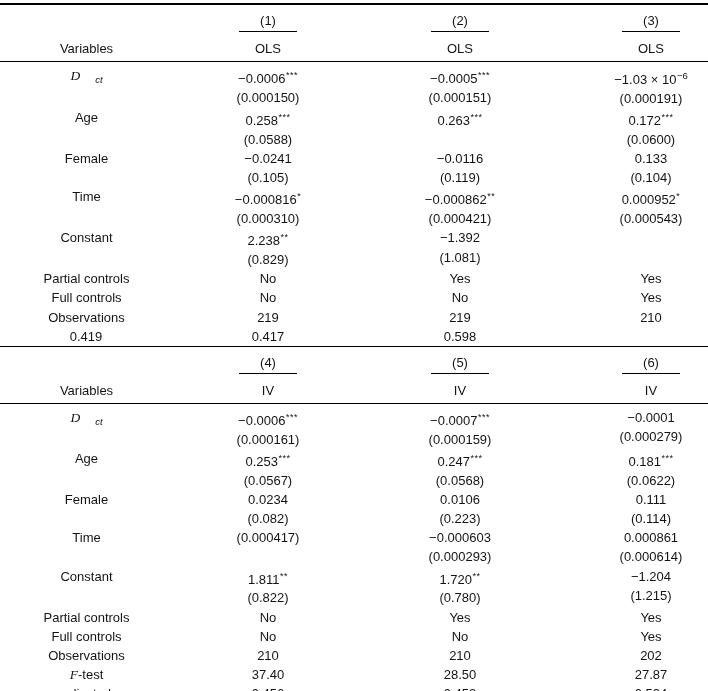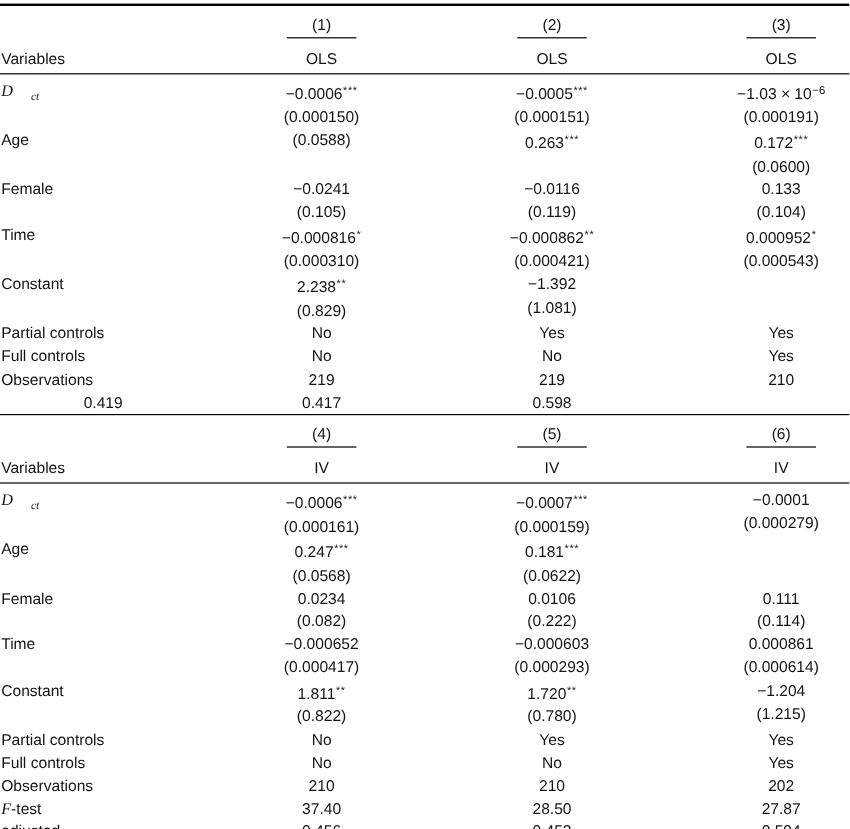--- a/index.html
+++ b/index.html
@@ -18,38 +18,38 @@
   .rule { width: 708px; height: 1px; background: #000; }
   .rule.thick { height: 2.2px; }
   .rule.header-rule { margin-bottom: 4px; }
 
   .row {
     display: grid;
     grid-template-columns: 172px 192px 192px 190px;
     width: 746px;
   }
   .cell { text-align: center; }
-  .label-cell { text-align: left; padding-left: 1px; white-space: nowrap; }
+  .label-cell { text-align: center; padding-left: 1px; white-space: nowrap; }
 
   .numbers-row { padding-top: 8px; }
   .colnum { display: inline-block; line-height: 16px; }
   .cmidrule { width: 58px; height: 1px; background: #000; margin: 2px auto 0 auto; }
 
   .method-row { padding-top: 9px; padding-bottom: 4px; line-height: 16px; }
 
   .data-row { line-height: 19.2px; }
   .val, .se { line-height: 19.2px; white-space: nowrap; }
 
   .mi {
     font-family: "Liberation Serif", "DejaVu Serif", serif;
     font-style: italic;
     font-size: 13.5px;
   }
   .msub {
-    font-family: Liberation Serif, serif;
+    font-family: Liberation Sans, sans-serif;
     font-style: italic;
     font-size: 9.5px;
     vertical-align: -3px;
     margin-left: 15px;
   }
   .msup {
     font-size: 9.5px;
     vertical-align: 4.5px;
     margin-left: 0.5px;
   }
@@ -96,20 +96,21 @@
             <div class="se">(0.000151)</div>
           </div>
           <div class="cell val-cell">
             <div class="val">−1.03 × 10<span class="vsup">−6</span></div>
             <div class="se">(0.000191)</div>
           </div>
         </div>
         <div class="row data-row coef-row">
           <div class="cell label-cell">Age</div>
           <div class="cell val-cell">
+            <div class="val">0.258<span class="stars">***</span></div>
             <div class="se">(0.0588)</div>
           </div>
           <div class="cell val-cell">
             <div class="val">0.263<span class="stars">***</span></div>
           </div>
           <div class="cell val-cell">
             <div class="val">0.172<span class="stars">***</span></div>
             <div class="se">(0.0600)</div>
           </div>
         </div>
@@ -228,47 +229,50 @@
             <div class="se">(0.000159)</div>
           </div>
           <div class="cell val-cell">
             <div class="val">−0.0001</div>
             <div class="se">(0.000279)</div>
           </div>
         </div>
         <div class="row data-row coef-row">
           <div class="cell label-cell">Age</div>
           <div class="cell val-cell">
+            <div class="val">0.253<span class="stars">***</span></div>
+            <div class="se">(0.0567)</div>
+          </div>
+          <div class="cell val-cell">
             <div class="val">0.247<span class="stars">***</span></div>
             <div class="se">(0.0568)</div>
           </div>
           <div class="cell val-cell">
             <div class="val">0.181<span class="stars">***</span></div>
             <div class="se">(0.0622)</div>
           </div>
         </div>
         <div class="row data-row coef-row">
           <div class="cell label-cell">Female</div>
           <div class="cell val-cell">
             <div class="val">0.0234</div>
             <div class="se">(0.082)</div>
           </div>
           <div class="cell val-cell">
             <div class="val">0.0106</div>
-            <div class="se">(0.222)</div>
+            <div class="se">(0.223)</div>
           </div>
           <div class="cell val-cell">
             <div class="val">0.111</div>
             <div class="se">(0.114)</div>
           </div>
         </div>
         <div class="row data-row coef-row">
           <div class="cell label-cell">Time</div>
           <div class="cell val-cell">
-            <div class="val">−0.000652</div>
             <div class="se">(0.000417)</div>
           </div>
           <div class="cell val-cell">
             <div class="val">−0.000603</div>
             <div class="se">(0.000293)</div>
           </div>
           <div class="cell val-cell">
             <div class="val">0.000861</div>
             <div class="se">(0.000614)</div>
           </div>

